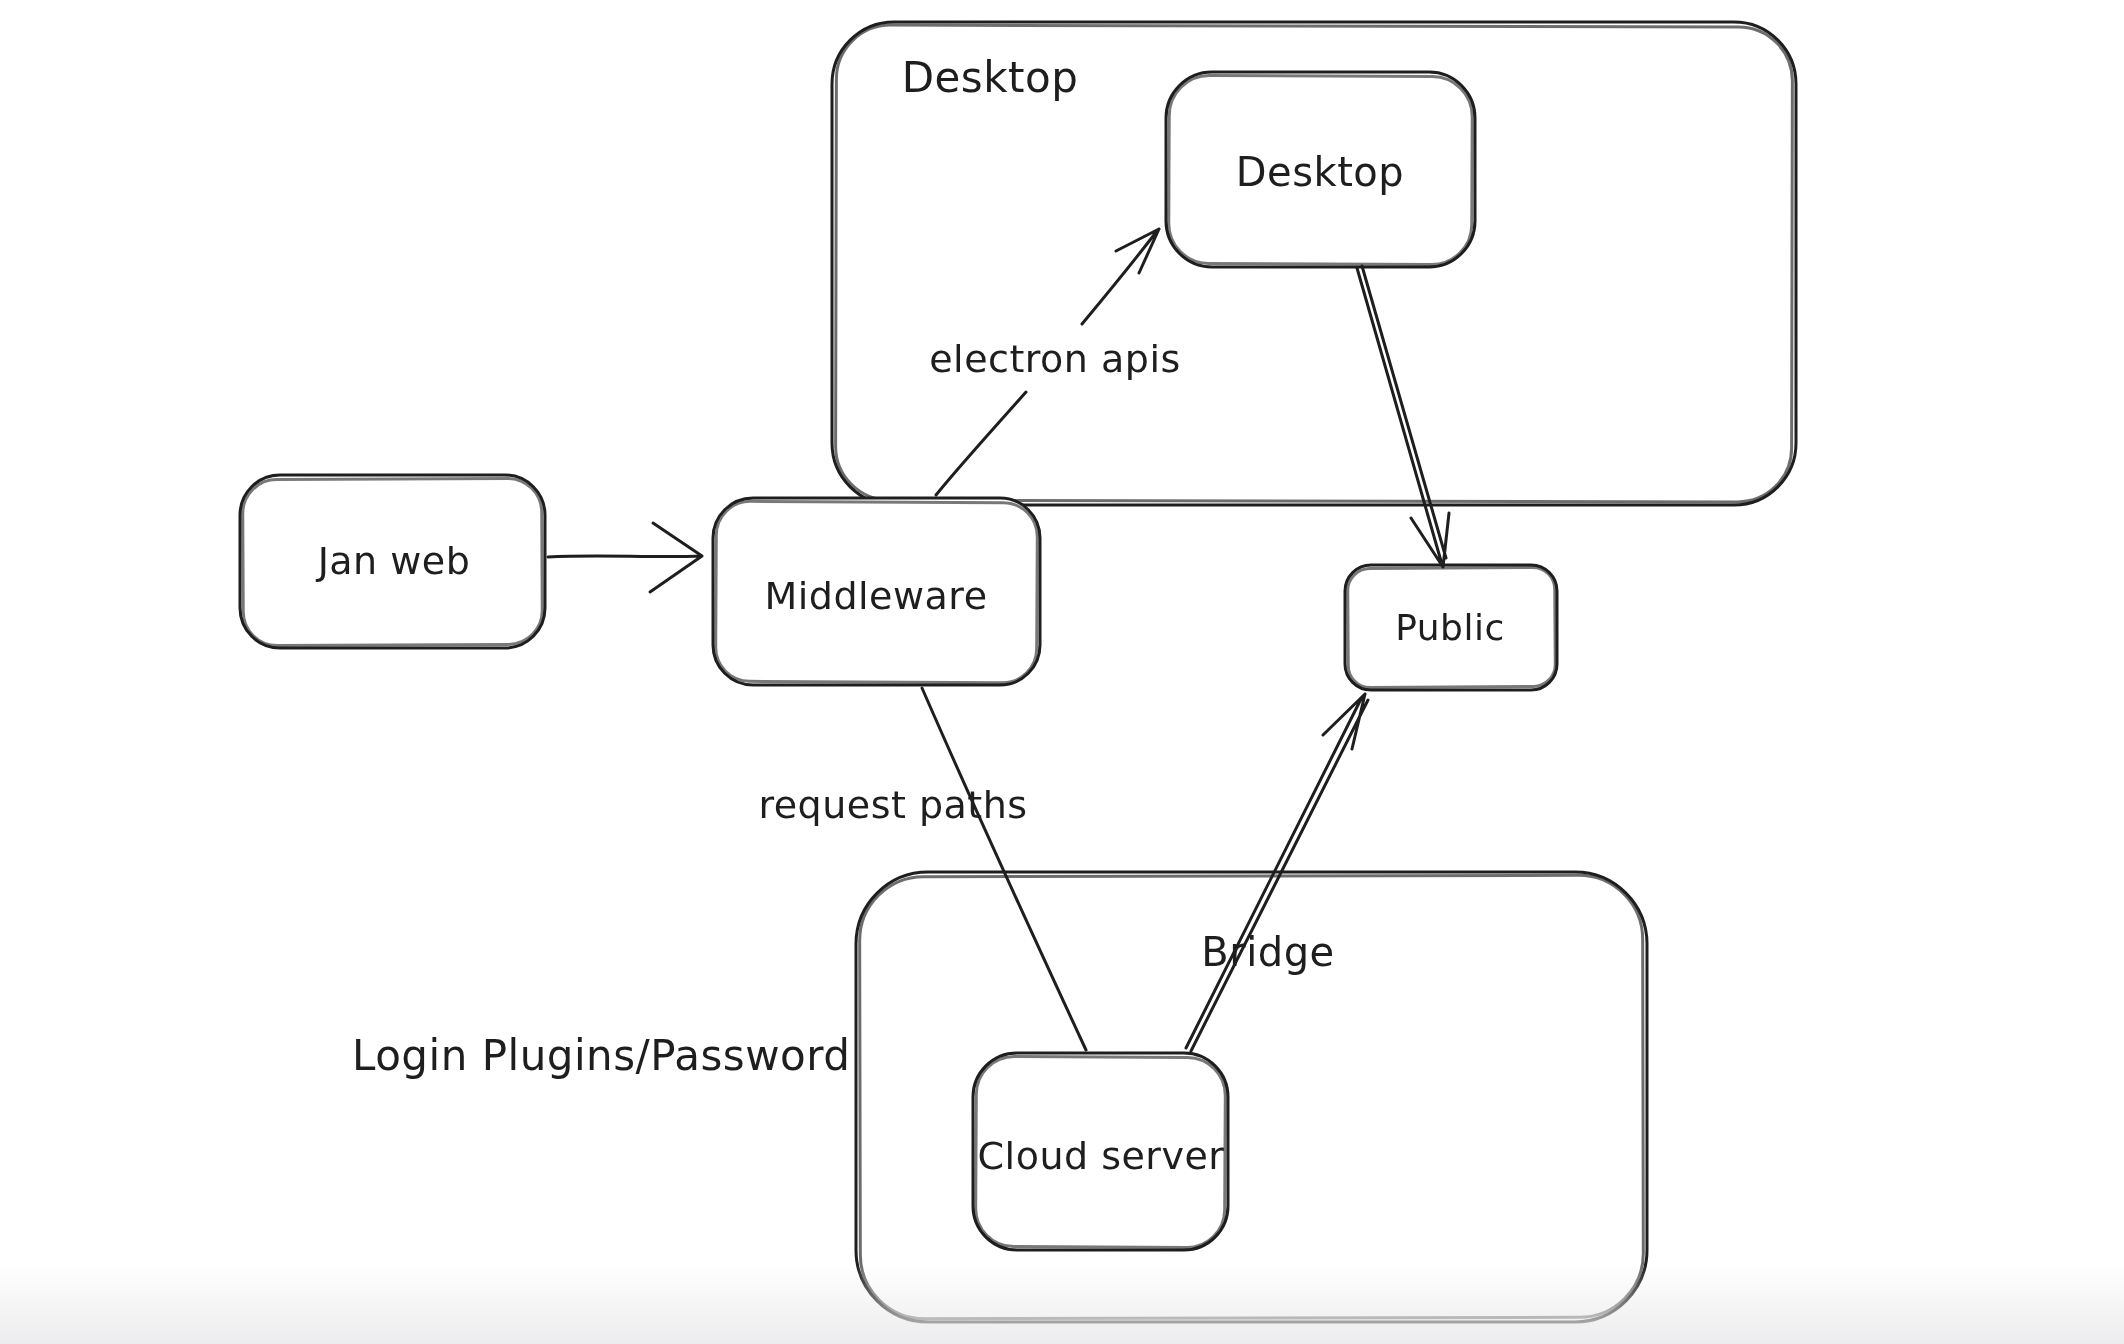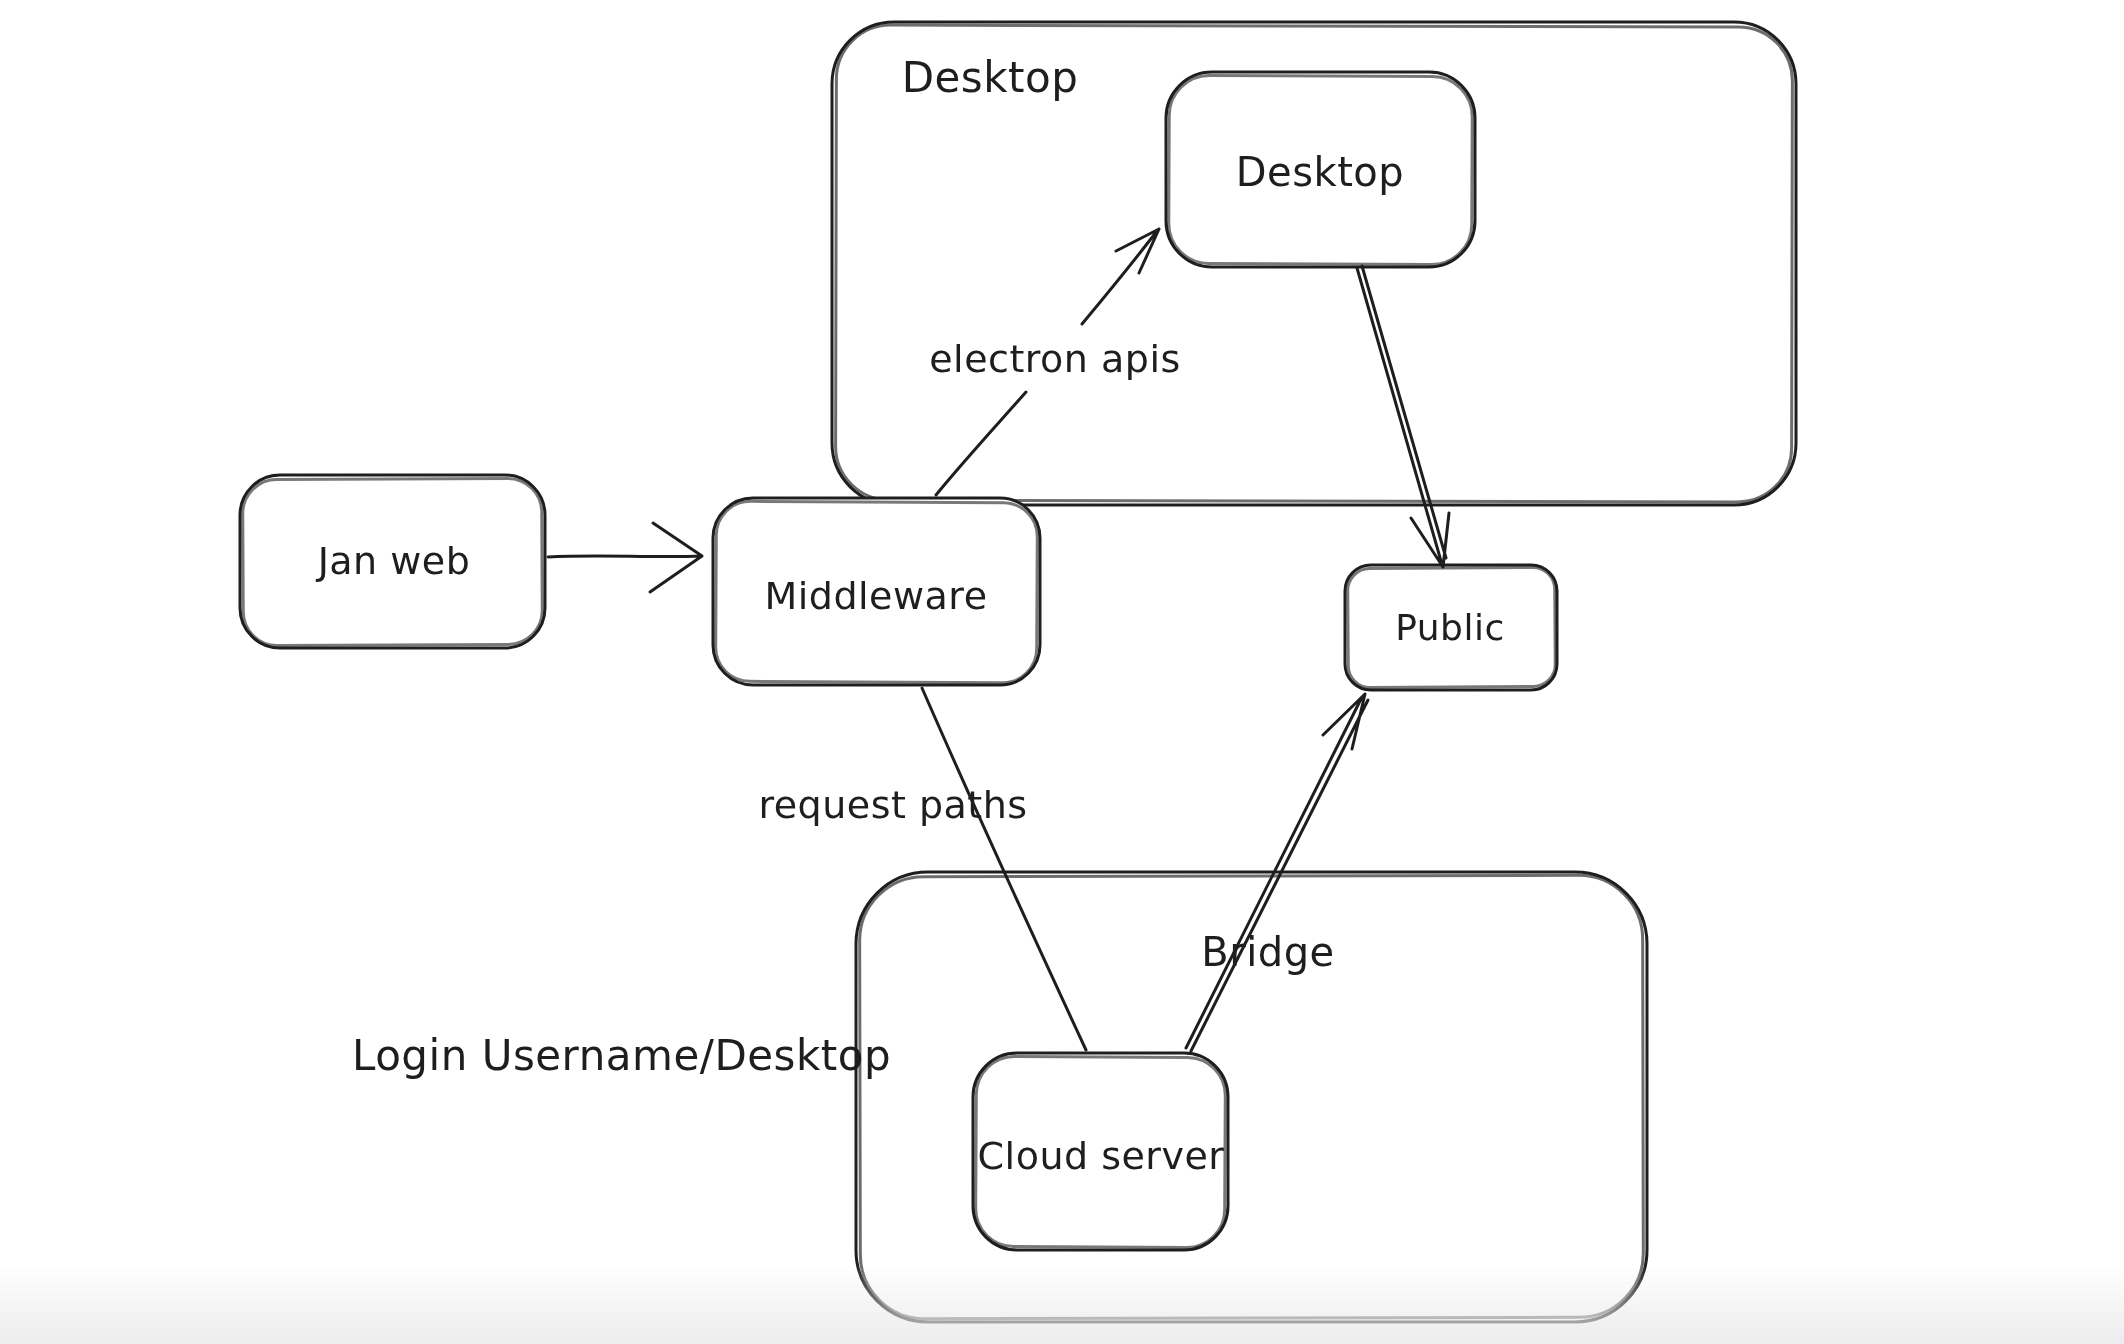--- a/index.html
+++ b/index.html
@@ -119,16 +119,16 @@
 
   <div class="lbl" style="left:1101px; top:1156px; font-size:38px;">Cloud server</div>
 
   <div class="lbl" style="left:1055px; top:359px; font-size:38px;">electron apis</div>
 
   <div class="lbl" style="left:893px; top:805px; font-size:38px;">request paths</div>
 
   <div class="lbl" style="left:1268px; top:952px; font-size:40px;">Bridge</div>
 
 
-  <div class="lbl left-align" style="left:352px; top:1056px; font-size:42px;">Login Username/Desktop</div>
+  <div class="lbl left-align" style="left:352px; top:1056px; font-size:42px;">Login Plugins/Password</div>
 
   <div class="bottom-fade"></div>
 </div>
 
 </body></html>

